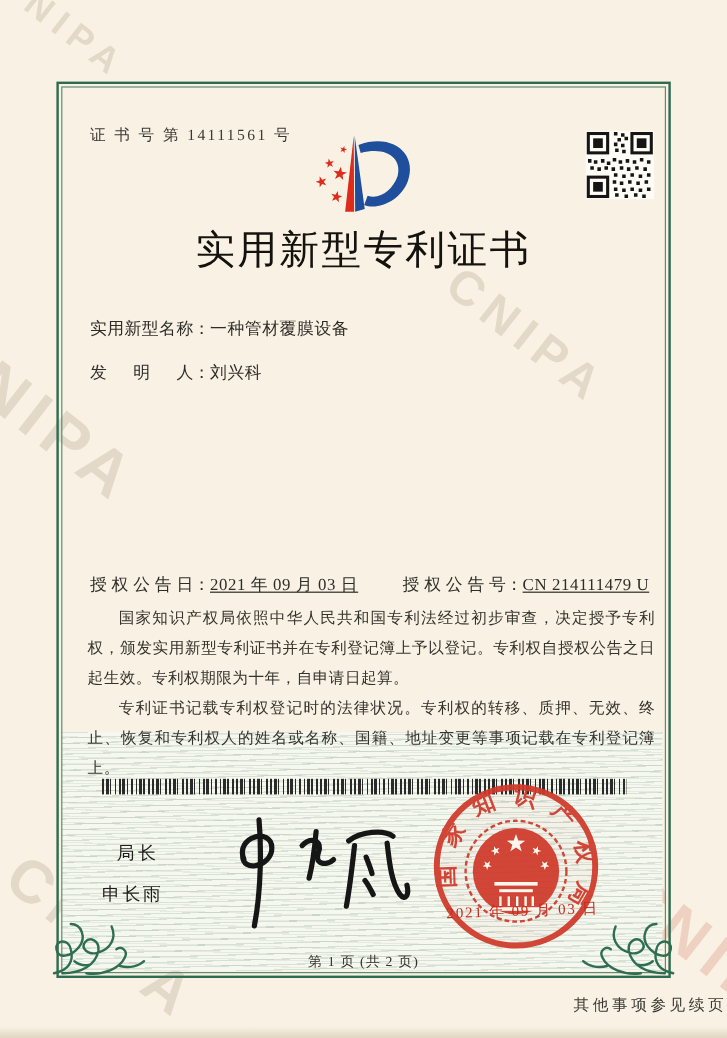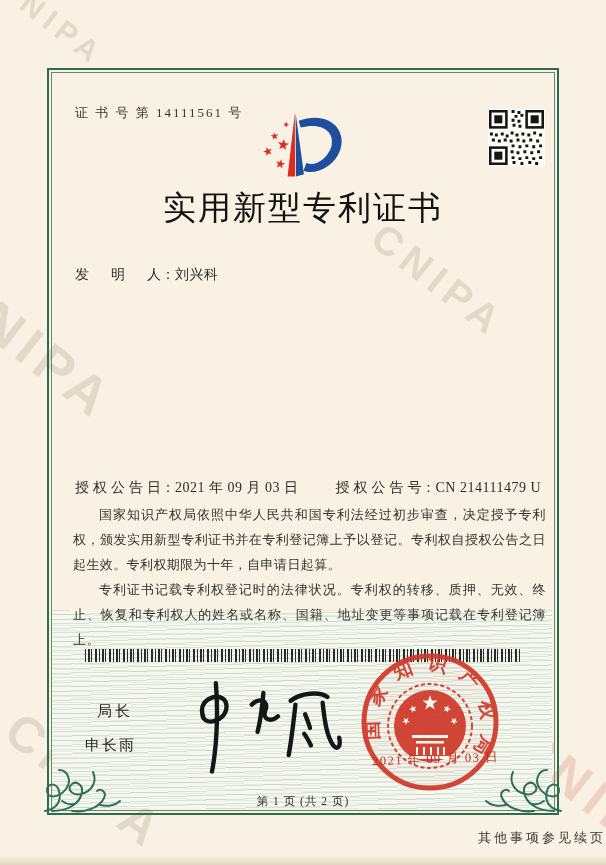--- a/index.html
+++ b/index.html
@@ -53,21 +53,21 @@
   
   .fields{position:absolute;left:75px;top:256px;z-index:2;}
   .frow{height:37px;line-height:37px;font-size:14px;white-space:nowrap;}
   .flabel{
     display:inline-block;width:86px;vertical-align:top;
     text-align:justify;text-align-last:justify;color:#2e2c28;
   }
   .colon{display:inline-block;}
   .fval{white-space:pre-wrap;letter-spacing:0.5px;}
   .grant-row{
-    position:absolute;left:75px;top:479px;font-size:14px;z-index:2;white-space:nowrap;
+    position:absolute;left:75px;top:479px;font-size:14px;z-index:2;white-space:nowrap;text-decoration:underline;
   }
   .grant-sep{display:inline-block;width:37px;}
   
   .paras{
     position:absolute;left:73px;top:502px;width:473px;z-index:2;
     font-size:13px;line-height:25px;text-align:justify;color:#34322c;letter-spacing:0.4px;
   }
   .paras p{margin:0;text-indent:2em;}
   
   .barcode{
@@ -171,20 +171,23 @@
              M24 36h3v3h-3z M31 37h3v3h-3z M38 36h3v3h-3z M45 37h3v3h-3z M52 36h3v3h-3z
              M23 42h3v3h-3z M29 43h3v3h-3z M36 42h3v3h-3z M43 43h3v3h-3z M50 42h3v3h-3z
              M24 48h3v3h-3z M31 49h3v3h-3z M38 48h3v3h-3z M45 49h3v3h-3z M52 48h3v3h-3z
              M25 53h3v3h-3z M33 54h3v3h-3z M41 53h3v3h-3z M48 54h3v3h-3z"></path>
   </g>
 </svg>
 
 <div class="title">实用新型专利证书</div>
 
 <div class="fields">
+  <div class="frow">
+    <span class="flabel">实用新型名称</span><span class="colon">：</span><span class="fval">一种管材覆膜设备</span>
+  </div>
   <div class="frow">
     <span class="flabel">发明人</span><span class="colon">：</span><span class="fval">刘兴科</span>
   </div>
 </div>
 
 <div class="grant-row">
   <span class="flabel">授权公告日</span><span class="colon">：</span><span class="fval">2021 年 09 月 03 日</span><span class="grant-sep"></span><span class="flabel">授权公告号</span><span class="colon">：</span><span class="fval">CN 214111479 U</span>
 </div>
 
 <div class="paras">

